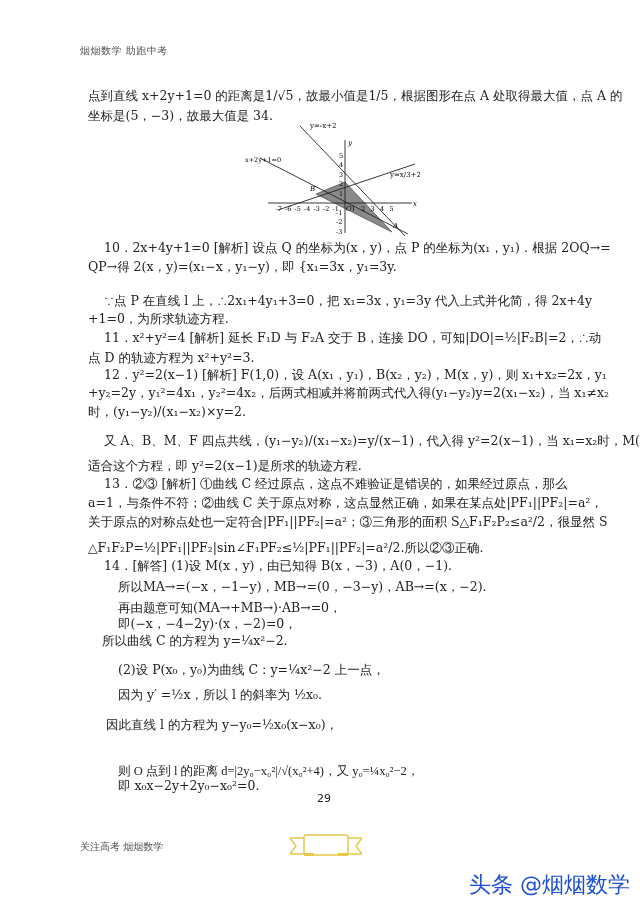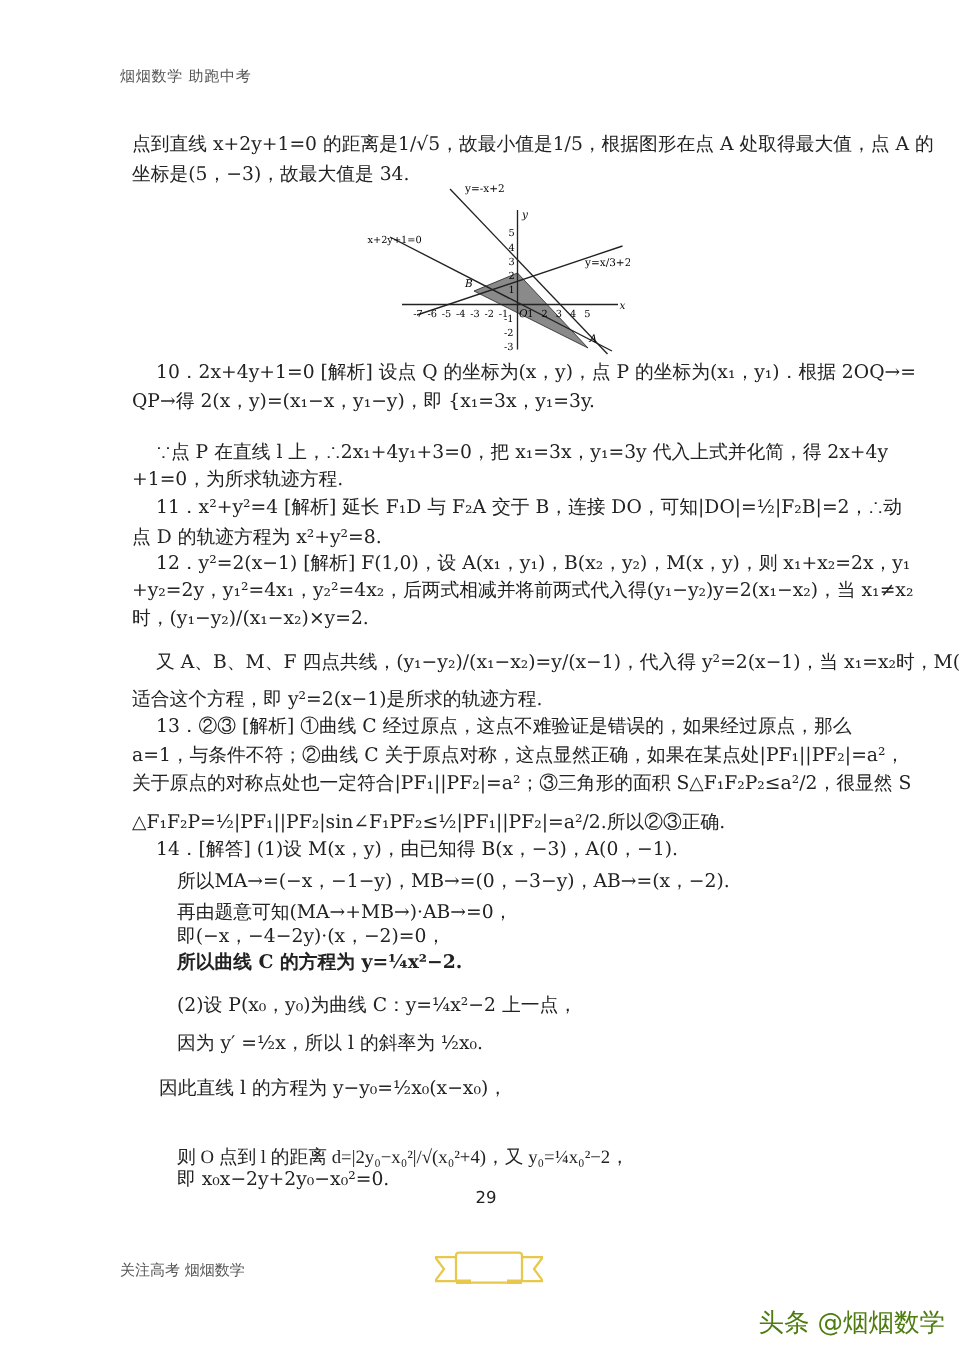--- a/index.html
+++ b/index.html
@@ -7,52 +7,52 @@
        font-family:"DejaVu Serif","Liberation Serif",serif;color:#222;}
   .hdr{position:absolute;left:80px;top:44px;font-size:10px;color:#555;
        font-family:"DejaVu Sans","Liberation Sans",sans-serif;letter-spacing:0.5px;}
   .line{position:absolute;font-size:12.5px;white-space:nowrap;line-height:16px;}
   .graph{position:absolute;left:240px;top:118px;width:180px;height:120px;}
   .footer-left{position:absolute;left:80px;top:840px;font-size:10px;color:#555;
        font-family:"DejaVu Sans","Liberation Sans",sans-serif;}
   .badge{position:absolute;left:290px;top:834px;width:72px;height:24px;}
   .badge-num{position:absolute;left:306px;top:792px;width:36px;text-align:center;font-size:11px;
        font-family:"DejaVu Sans","Liberation Sans",sans-serif;}
-  .wm{position:absolute;right:10px;top:870px;font-size:17px;color:#4d7c0f;
+  .wm{position:absolute;right:10px;top:870px;font-size:22px;color:#1d4ed8;
        font-family:"DejaVu Sans","Liberation Sans",sans-serif;
        text-shadow:0 0 2px #fff,0 0 2px #fff;}
 </style>
 </head>
 <body>
 
 <div class="hdr">烟烟数学  助跑中考</div>
 
 <div id="lines">
     <div class="line" style="top: 88px; left: 88px;">点到直线 x+2y+1=0 的距离是1/√5，故最小值是1/5，根据图形在点 A 处取得最大值，点 A 的</div>
     <div class="line" style="top: 108px; left: 88px;">坐标是(5，−3)，故最大值是 34.</div>
     <div class="line" style="top: 240px; left: 104px;">10．2x+4y+1=0  [解析] 设点 Q 的坐标为(x，y)，点 P 的坐标为(x₁，y₁)．根据 2OQ→=</div>
     <div class="line" style="top: 259px; left: 88px;">QP→得 2(x，y)=(x₁−x，y₁−y)，即 {x₁=3x，y₁=3y.</div>
     <div class="line" style="top: 293px; left: 104px;">∵点 P 在直线 l 上，∴2x₁+4y₁+3=0，把 x₁=3x，y₁=3y 代入上式并化简，得 2x+4y</div>
     <div class="line" style="top: 311px; left: 88px;">+1=0，为所求轨迹方程.</div>
     <div class="line" style="top: 330px; left: 104px;">11．x²+y²=4  [解析] 延长 F₁D 与 F₂A 交于 B，连接 DO，可知|DO|=½|F₂B|=2，∴动</div>
-    <div class="line" style="top: 350px; left: 88px;">点 D 的轨迹方程为 x²+y²=8.</div>
+    <div class="line" style="top: 350px; left: 88px;">点 D 的轨迹方程为 x²+y²=3.</div>
     <div class="line" style="top: 367px; left: 104px;">12．y²=2(x−1)  [解析] F(1,0)，设 A(x₁，y₁)，B(x₂，y₂)，M(x，y)，则 x₁+x₂=2x，y₁</div>
     <div class="line" style="top: 385px; left: 88px;">+y₂=2y，y₁²=4x₁，y₂²=4x₂，后两式相减并将前两式代入得(y₁−y₂)y=2(x₁−x₂)，当 x₁≠x₂</div>
     <div class="line" style="top: 404px; left: 88px;">时，(y₁−y₂)/(x₁−x₂)×y=2.</div>
     <div class="line" style="top: 433px; left: 104px;">又 A、B、M、F 四点共线，(y₁−y₂)/(x₁−x₂)=y/(x−1)，代入得 y²=2(x−1)，当 x₁=x₂时，M(1,0)也</div>
     <div class="line" style="top: 458px; left: 88px;">适合这个方程，即 y²=2(x−1)是所求的轨迹方程.</div>
     <div class="line" style="top: 476px; left: 104px;">13．②③  [解析] ①曲线 C 经过原点，这点不难验证是错误的，如果经过原点，那么</div>
     <div class="line" style="top: 495px; left: 88px;">a=1，与条件不符；②曲线 C 关于原点对称，这点显然正确，如果在某点处|PF₁||PF₂|=a²，</div>
     <div class="line" style="top: 514px; left: 88px;">关于原点的对称点处也一定符合|PF₁||PF₂|=a²；③三角形的面积 S△F₁F₂P₂≤a²/2，很显然 S</div>
     <div class="line" style="top: 540px; left: 88px;">△F₁F₂P=½|PF₁||PF₂|sin∠F₁PF₂≤½|PF₁||PF₂|=a²/2.所以②③正确.</div>
     <div class="line" style="top: 558px; left: 104px; text-align: right;">14．[解答] (1)设 M(x，y)，由已知得 B(x，−3)，A(0，−1).</div>
     <div class="line" style="top: 579px; left: 118px;">所以MA→=(−x，−1−y)，MB→=(0，−3−y)，AB→=(x，−2).</div>
     <div class="line" style="top: 600px; left: 118px;">再由题意可知(MA→+MB→)·AB→=0，</div>
     <div class="line" style="top: 616px; left: 118px;">即(−x，−4−2y)·(x，−2)=0，</div>
-    <div class="line" style="top: 633px; left: 118px; font-weight: bold;">所以曲线 C 的方程为 y=¼x²−2.</div>
+    <div class="line" style="top: 633px; left: 102px;">所以曲线 C 的方程为 y=¼x²−2.</div>
     <div class="line" style="top: 662px; left: 118px;">(2)设 P(x₀，y₀)为曲线 C：y=¼x²−2 上一点，</div>
     <div class="line" style="top: 687px; left: 118px;">因为 y′ =½x，所以 l 的斜率为 ½x₀.</div>
     <div class="line" style="top: 717px; left: 106px;">因此直线 l 的方程为 y−y₀=½x₀(x−x₀)，</div>
     <div class="line" style="top: 778px; left: 118px;">即 x₀x−2y+2y₀−x₀²=0.</div>
     <div class="line" style="top: 763px; left: 118px; font-family: Liberation Serif, serif;">则 O 点到 l 的距离 d=|2y₀−x₀²|/√(x₀²+4)，又 y₀=¼x₀²−2，</div>
   </div>
 
 <svg class="graph" viewBox="0 0 180 120">
 
   <polygon points="76,76 105,64 152,114" fill="#8a8a8a" stroke="#333" stroke-width="0.6"></polygon>

